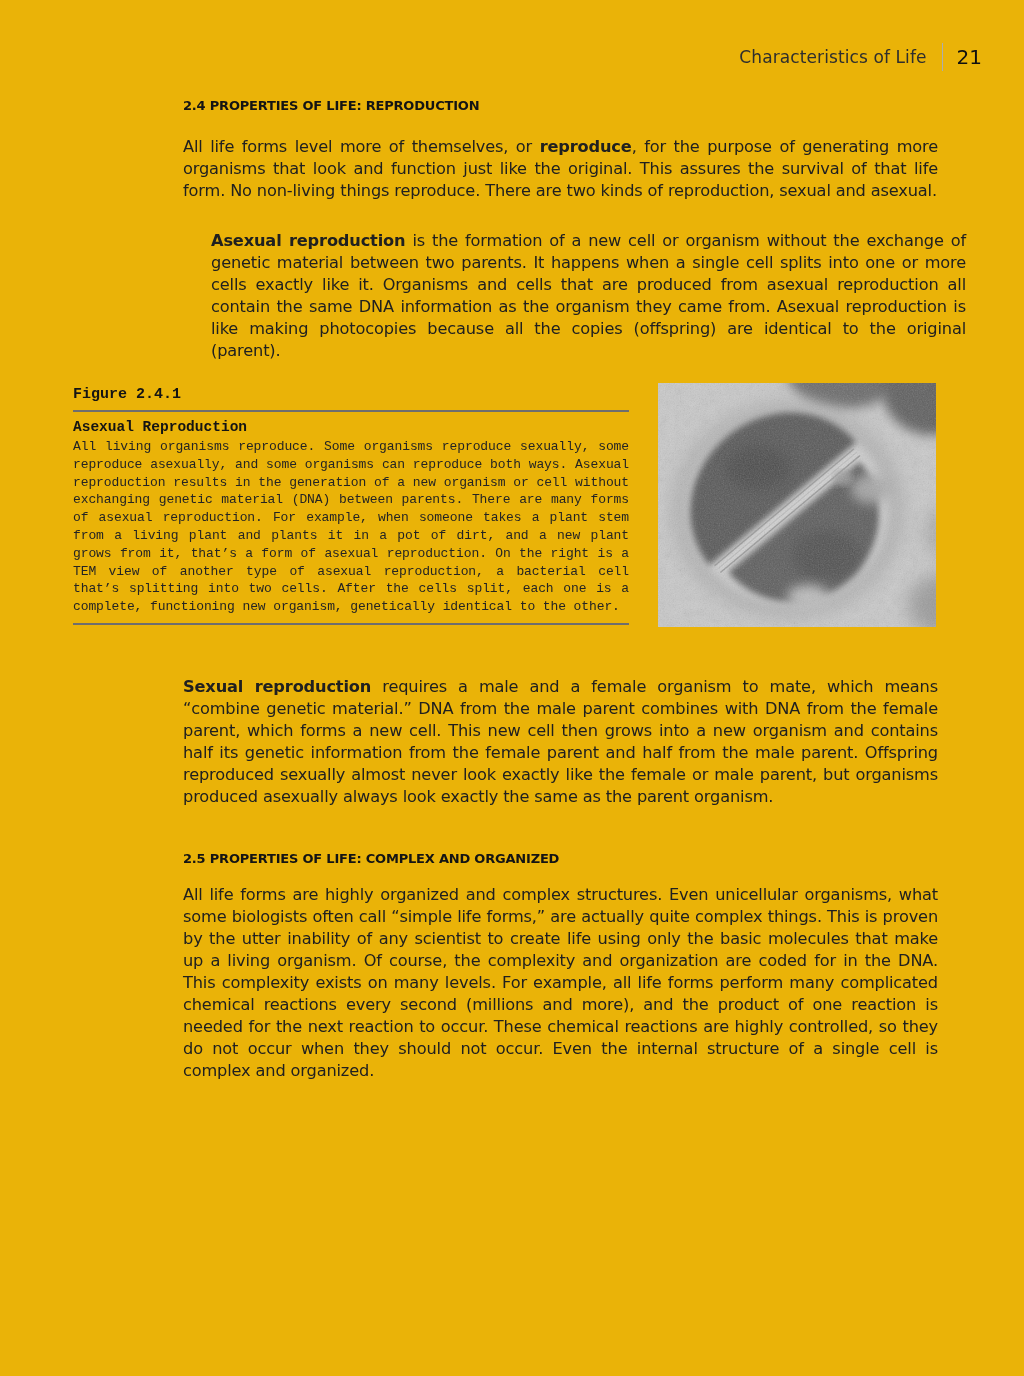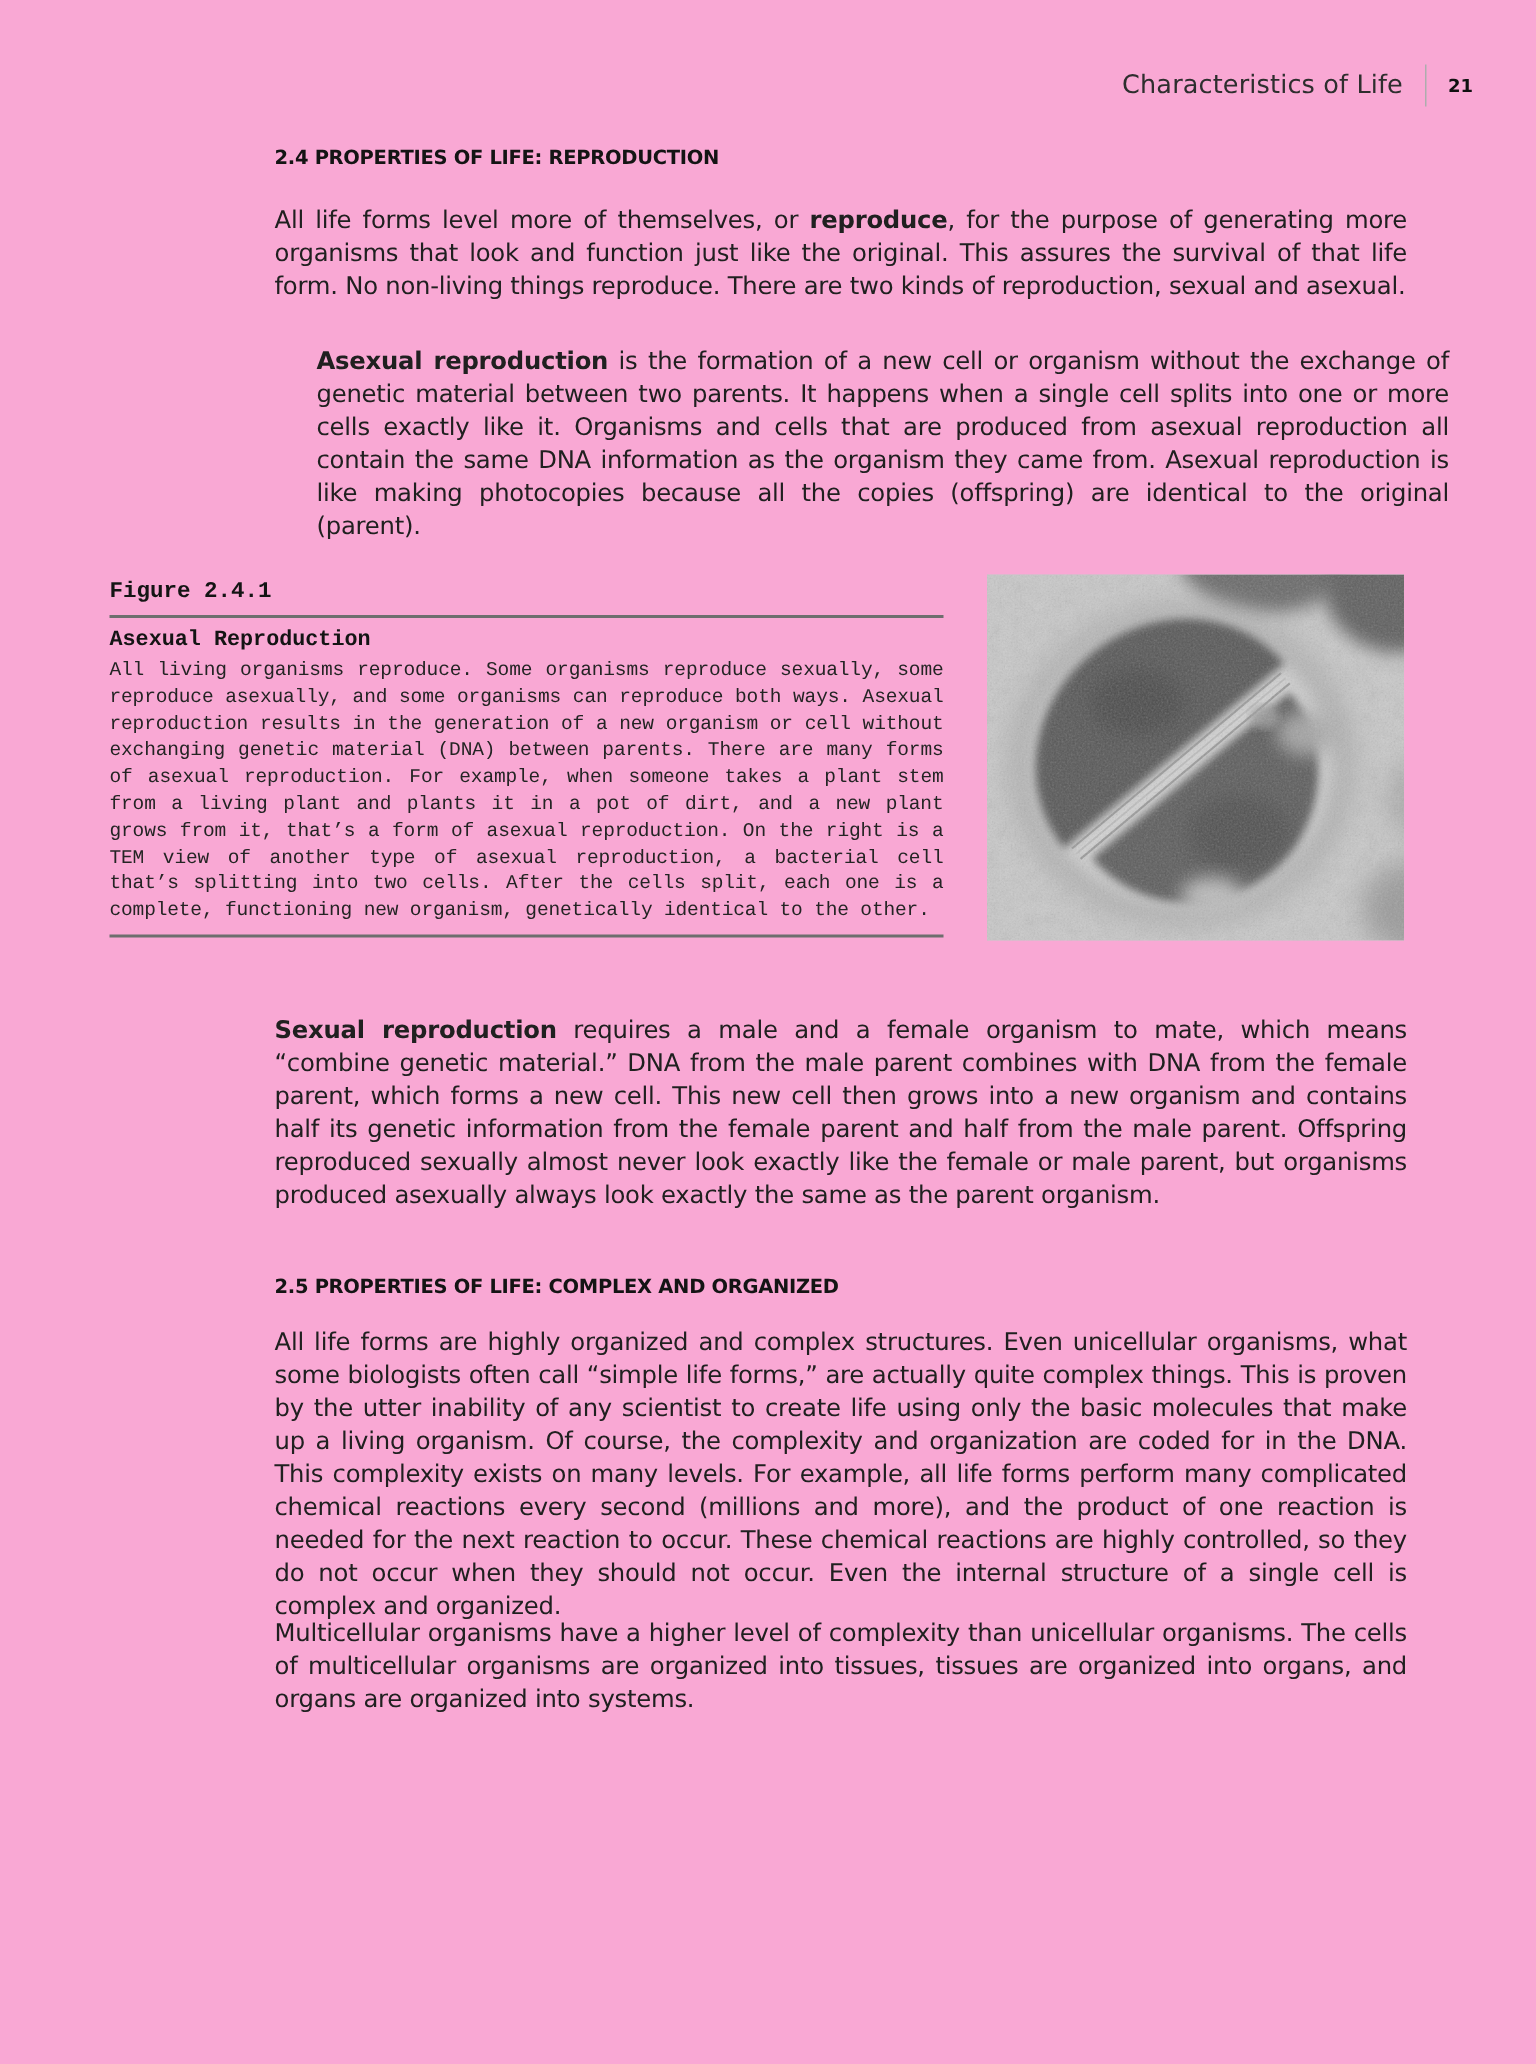--- a/index.html
+++ b/index.html
@@ -1,32 +1,32 @@
 <!DOCTYPE html>
 <html><head>
 <meta charset="utf-8">
 <style>
   html,body { margin:0; padding:0; background:#ffffff; }
   .page {
     position:relative;
     width:1024px; height:1376px;
-    background:#f9a8d4;
+    background:#eab308;
     font-family:"DejaVu Sans","Liberation Sans",sans-serif;
     color:#202020;
     overflow:hidden;
   }
 
   
   .running-head {
     position:absolute; top:43px; right:42px;
     display:flex; align-items:center;
   }
   .rh-title { font-size:17px; color:#2e2e2e; letter-spacing:0.1px; }
   .rh-divider { width:1px; height:28px; background:#adadad; margin:0 14px 0 15px; }
-  .rh-page { font-size:12px; font-weight:bold; color:#101010; }
+  .rh-page { font-size:20px; font-weight:normal; color:#101010; }
 
   
   .col { position:absolute; left:183px; width:755px; }
   .heading {
     margin:0; font-size:13px; font-weight:bold;
     letter-spacing:-0.2px; color:#141414;
   }
   .body {
     margin:0; font-size:16.2px; line-height:22px;
     text-align:justify; letter-spacing:-0.15px; color:#202020;
@@ -142,15 +142,14 @@
       </g>
 
       <rect width="278" height="244" filter="url(#fineNoise)" opacity="0.5"></rect>
     </svg>
   </div>
 
   <p class="col body" id="para-sexual"><b>Sexual reproduction</b><span> requires a male and a female organism to mate, which means “combine genetic material.” DNA from the male parent combines with DNA from the female parent, which forms a new cell. This new cell then grows into a new organism and contains half its genetic information from the female parent and half from the male parent. Offspring reproduced sexually almost never look exactly like the female or male parent, but organisms produced asexually always look exactly the same as the parent organism.</span></p>
 
   <h2 class="col heading" id="heading-25">2.5 PROPERTIES OF LIFE: COMPLEX AND ORGANIZED</h2>
   <p class="col body" id="para-25-1">All life forms are highly organized and complex structures. Even unicellular organisms, what some biologists often call “simple life forms,” are actually quite complex things. This is proven by the utter inability of any scientist to create life using only the basic molecules that make up a living organism. Of course, the complexity and organization are coded for in the DNA. This complexity exists on many levels. For example, all life forms perform many complicated chemical reactions every second (millions and more), and the product of one reaction is needed for the next reaction to occur. These chemical reactions are highly controlled, so they do not occur when they should not occur. Even the internal structure of a single cell is complex and organized.</p>
-  <p class="col body" id="para-25-2">Multicellular organisms have a higher level of complexity than unicellular organisms. The cells of multicellular organisms are organized into tissues, tissues are organized into organs, and organs are organized into systems.</p>
 
 </div>
 
 </body></html>

